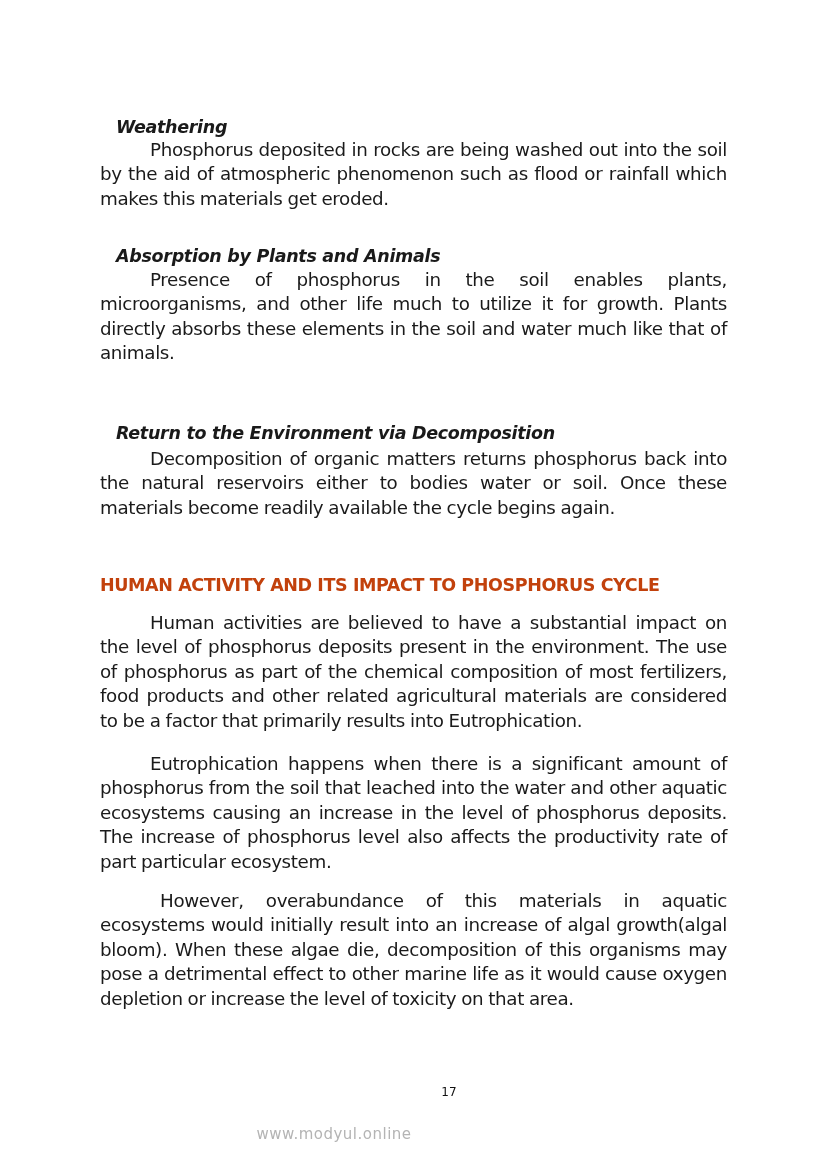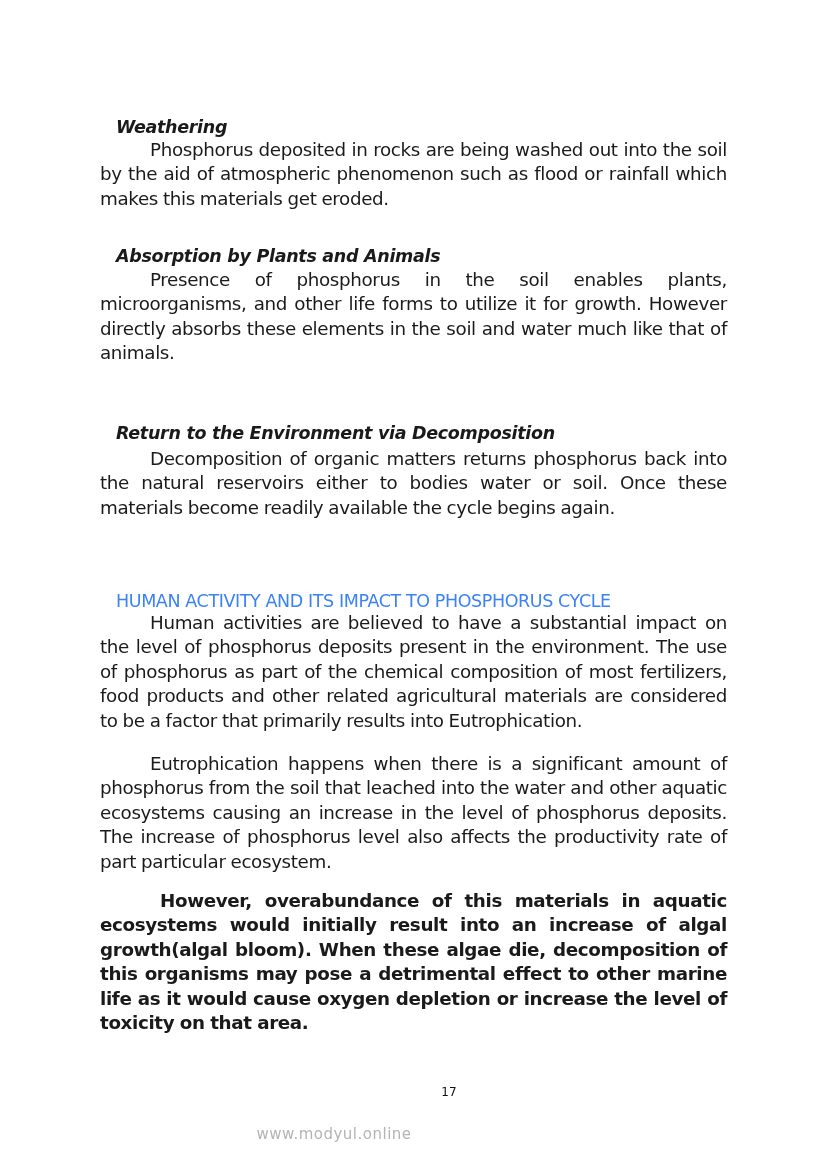--- a/index.html
+++ b/index.html
@@ -1,45 +1,45 @@
 <!DOCTYPE html>
 <html><head>
 <meta charset="utf-8">
 <style>
   html, body { margin: 0; padding: 0; background: #ffffff; }
   body { width: 826px; height: 1169px; position: relative; overflow: hidden;
          font-family: "DejaVu Sans", sans-serif; color: #1a1a1a; }
   .page { position: absolute; left: 100px; top: 0; width: 627px; }
   .h-italic { position: absolute; left: 0; font-weight: bold; font-style: italic;
               font-size: 17.5px; letter-spacing: -0.3px; color: #1a1a1a; margin: 16px; }
-  .h-main { position: absolute; left: 0; font-weight: normal; font-size: 17.5px;
-            letter-spacing: -0.4px; margin: 16px; color: #3b82f6; }
+  .h-main { position: absolute; left: 0; font-weight: bold; font-size: 17.5px;
+            letter-spacing: -0.4px; margin: 0; color: #c2410c; }
   .para { position: absolute; left: 0; width: 627px; margin: 0; font-size: 18.3px;
           line-height: 24.4px; text-align: justify; text-indent: 50px;
           letter-spacing: -0.35px; word-spacing: -0.5px; color: #1a1a1a; }
   .para.extra-indent { text-indent: 60px; }
   .page-num { position: absolute; left: 0; width: 826px; top: 1085px; text-align: center;
               font-size: 12px; color: #111; font-family: "DejaVu Sans", sans-serif; margin-left: 36px; }
   .watermark { position: absolute; left: 0; width: 668px; top: 1125px; text-align: center;
                font-size: 15px; color: #b4b4b4; letter-spacing: 0.5px;
                font-family: "DejaVu Sans", sans-serif; }
 </style>
 </head>
 <body>
 
 <div class="page">
   <h3 class="h-italic" style="top:101px;">Weathering</h3>
   <p class="para" style="top:138px;">Phosphorus deposited in rocks are being washed out into the soil by the aid of atmospheric phenomenon such as flood or rainfall which makes this materials get eroded.</p>
 
   <h3 class="h-italic" style="top:230px;">Absorption by Plants and Animals</h3>
-  <p class="para" style="top:268px;">Presence of phosphorus in the soil enables plants, microorganisms, and other life forms to utilize it for growth. However directly absorbs these elements in the soil and water much like that of animals.</p>
+  <p class="para" style="top:268px;">Presence of phosphorus in the soil enables plants, microorganisms, and other life much to utilize it for growth. Plants directly absorbs these elements in the soil and water much like that of animals.</p>
 
   <h3 class="h-italic" style="top:407px;">Return to the Environment via Decomposition</h3>
   <p class="para" style="top:447px;">Decomposition of organic matters returns phosphorus back into the natural reservoirs either to bodies water or soil. Once these materials become readily available the cycle begins again.</p>
 
   <h2 class="h-main" style="top:575px;">HUMAN ACTIVITY AND ITS IMPACT TO PHOSPHORUS CYCLE</h2>
   <p class="para" style="top:611px;">Human activities are believed to have a substantial impact on the level of phosphorus deposits present in the environment. The use of phosphorus as part of the chemical composition of most fertilizers, food products and other related agricultural materials are considered to be a factor that primarily results into Eutrophication.</p>
   <p class="para" style="top:752px;">Eutrophication happens when there is a significant amount of phosphorus from the soil that leached into the water and other aquatic ecosystems causing an increase in the level of phosphorus deposits. The increase of phosphorus level also affects the productivity rate of part particular ecosystem.</p>
-  <p class="para extra-indent" style="top:889px;font-weight:bold;">However, overabundance of this materials in aquatic ecosystems would initially result into an increase of algal growth(algal bloom). When these algae die, decomposition of this organisms may pose a detrimental effect to other marine life as it would cause oxygen depletion or increase the level of toxicity on that area.</p>
+  <p class="para extra-indent" style="top:889px;">However, overabundance of this materials in aquatic ecosystems would initially result into an increase of algal growth(algal bloom). When these algae die, decomposition of this organisms may pose a detrimental effect to other marine life as it would cause oxygen depletion or increase the level of toxicity on that area.</p>
 </div>
 
 <div class="page-num">17</div>
 <div class="watermark">www.modyul.online</div>
 
 </body></html>

